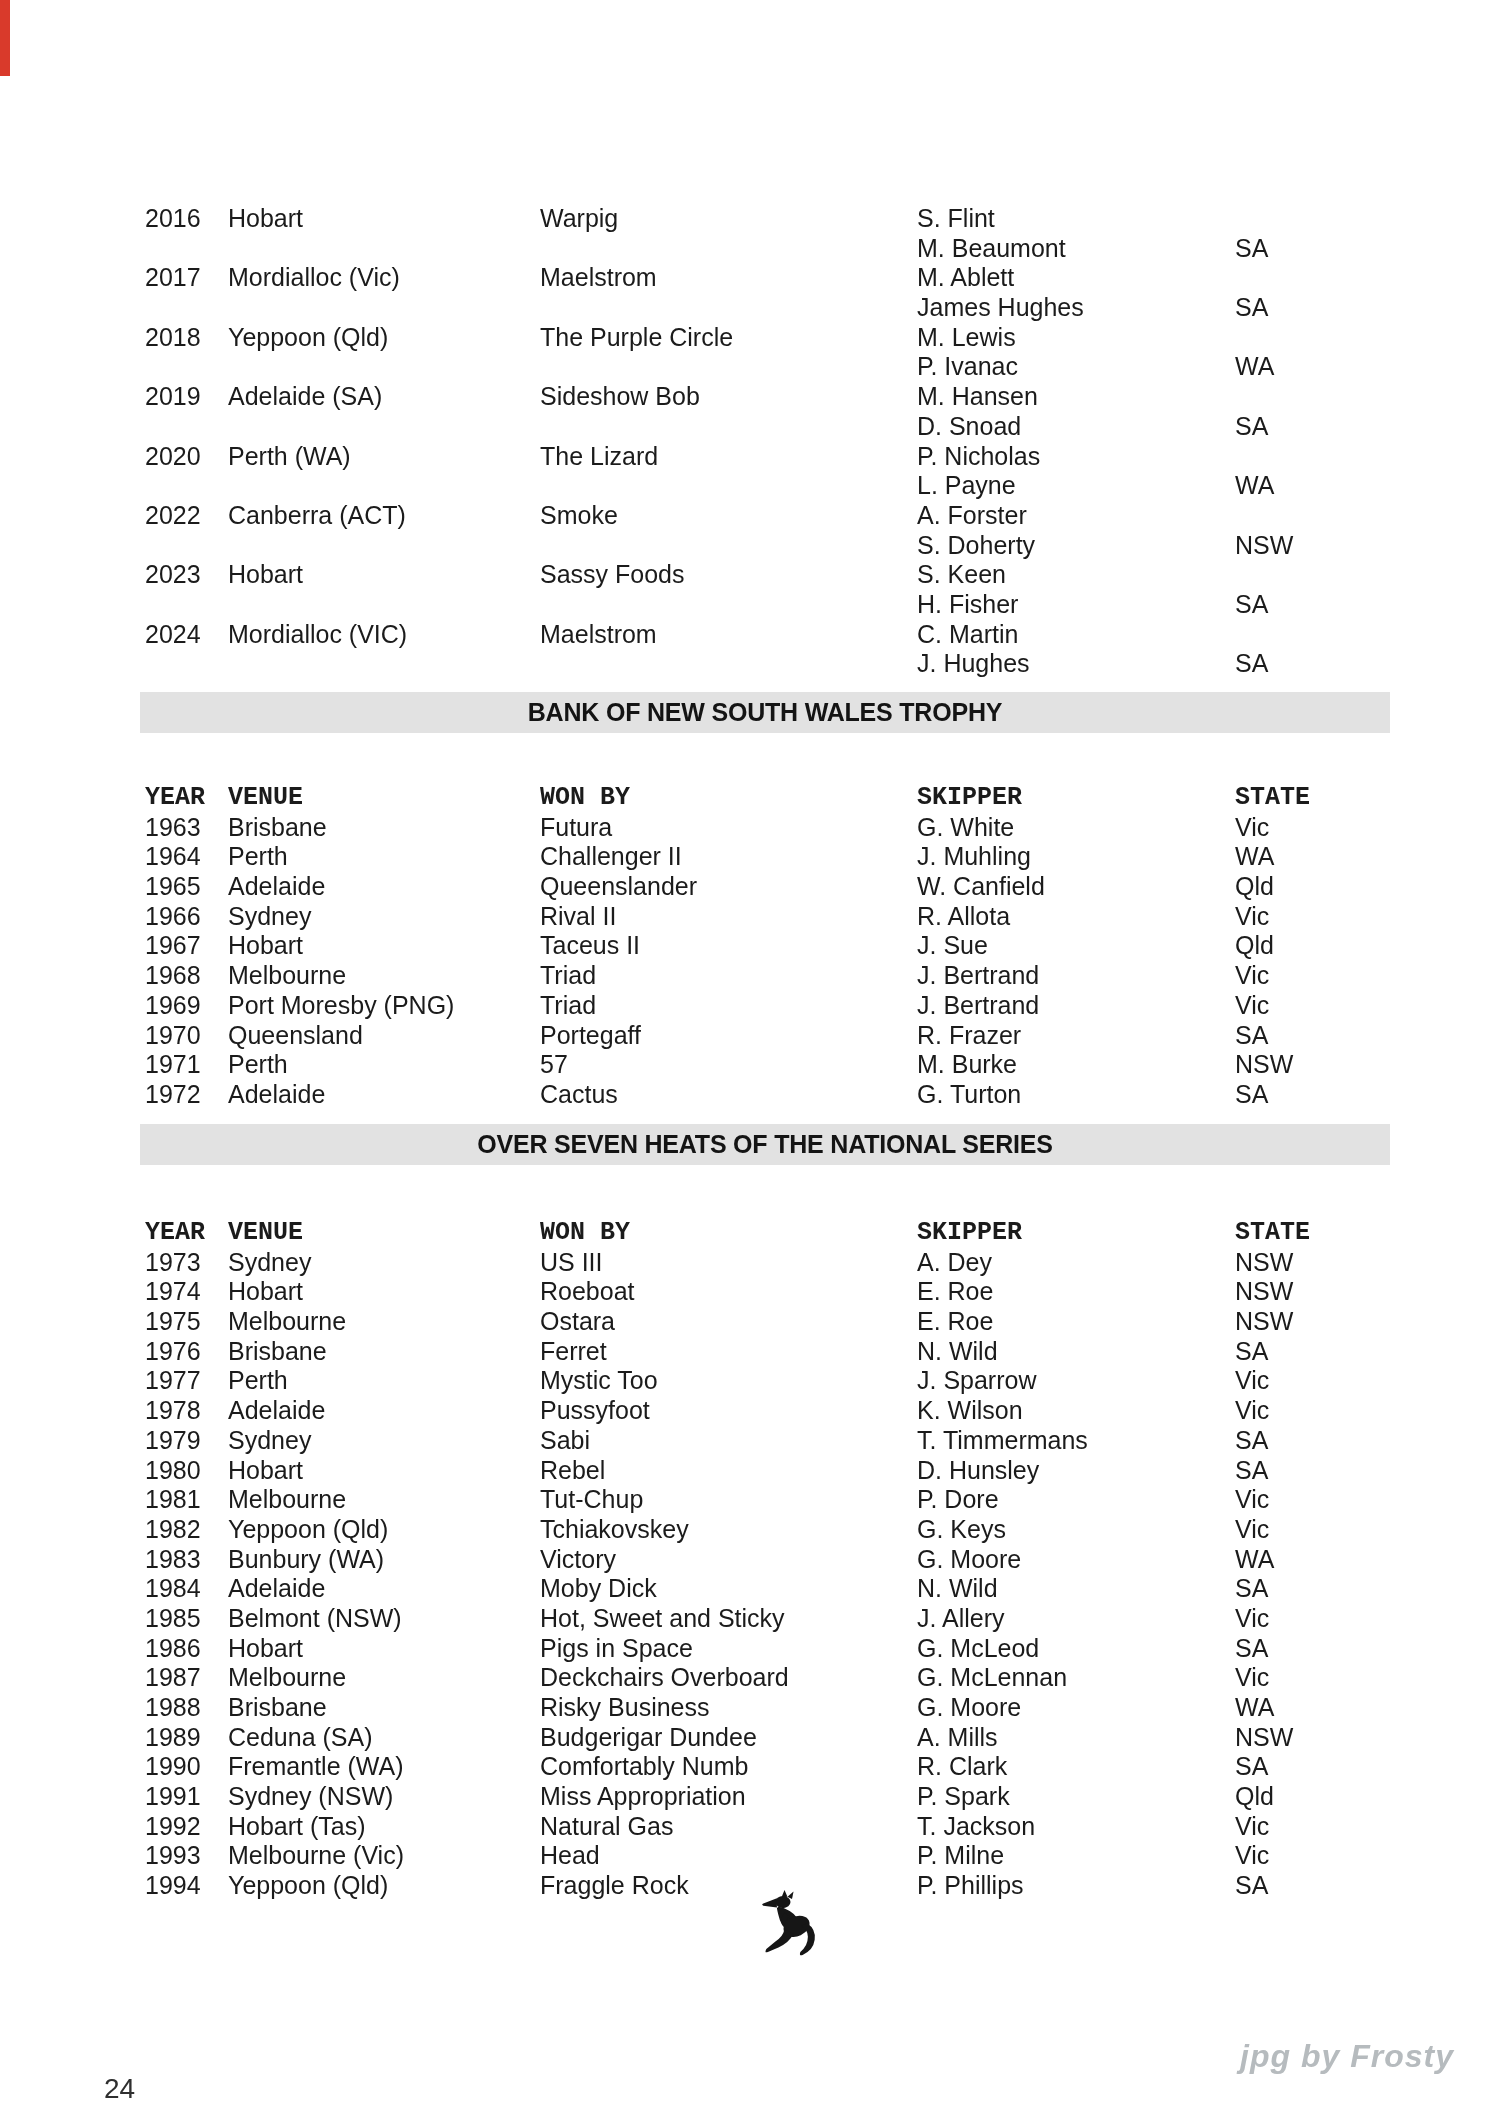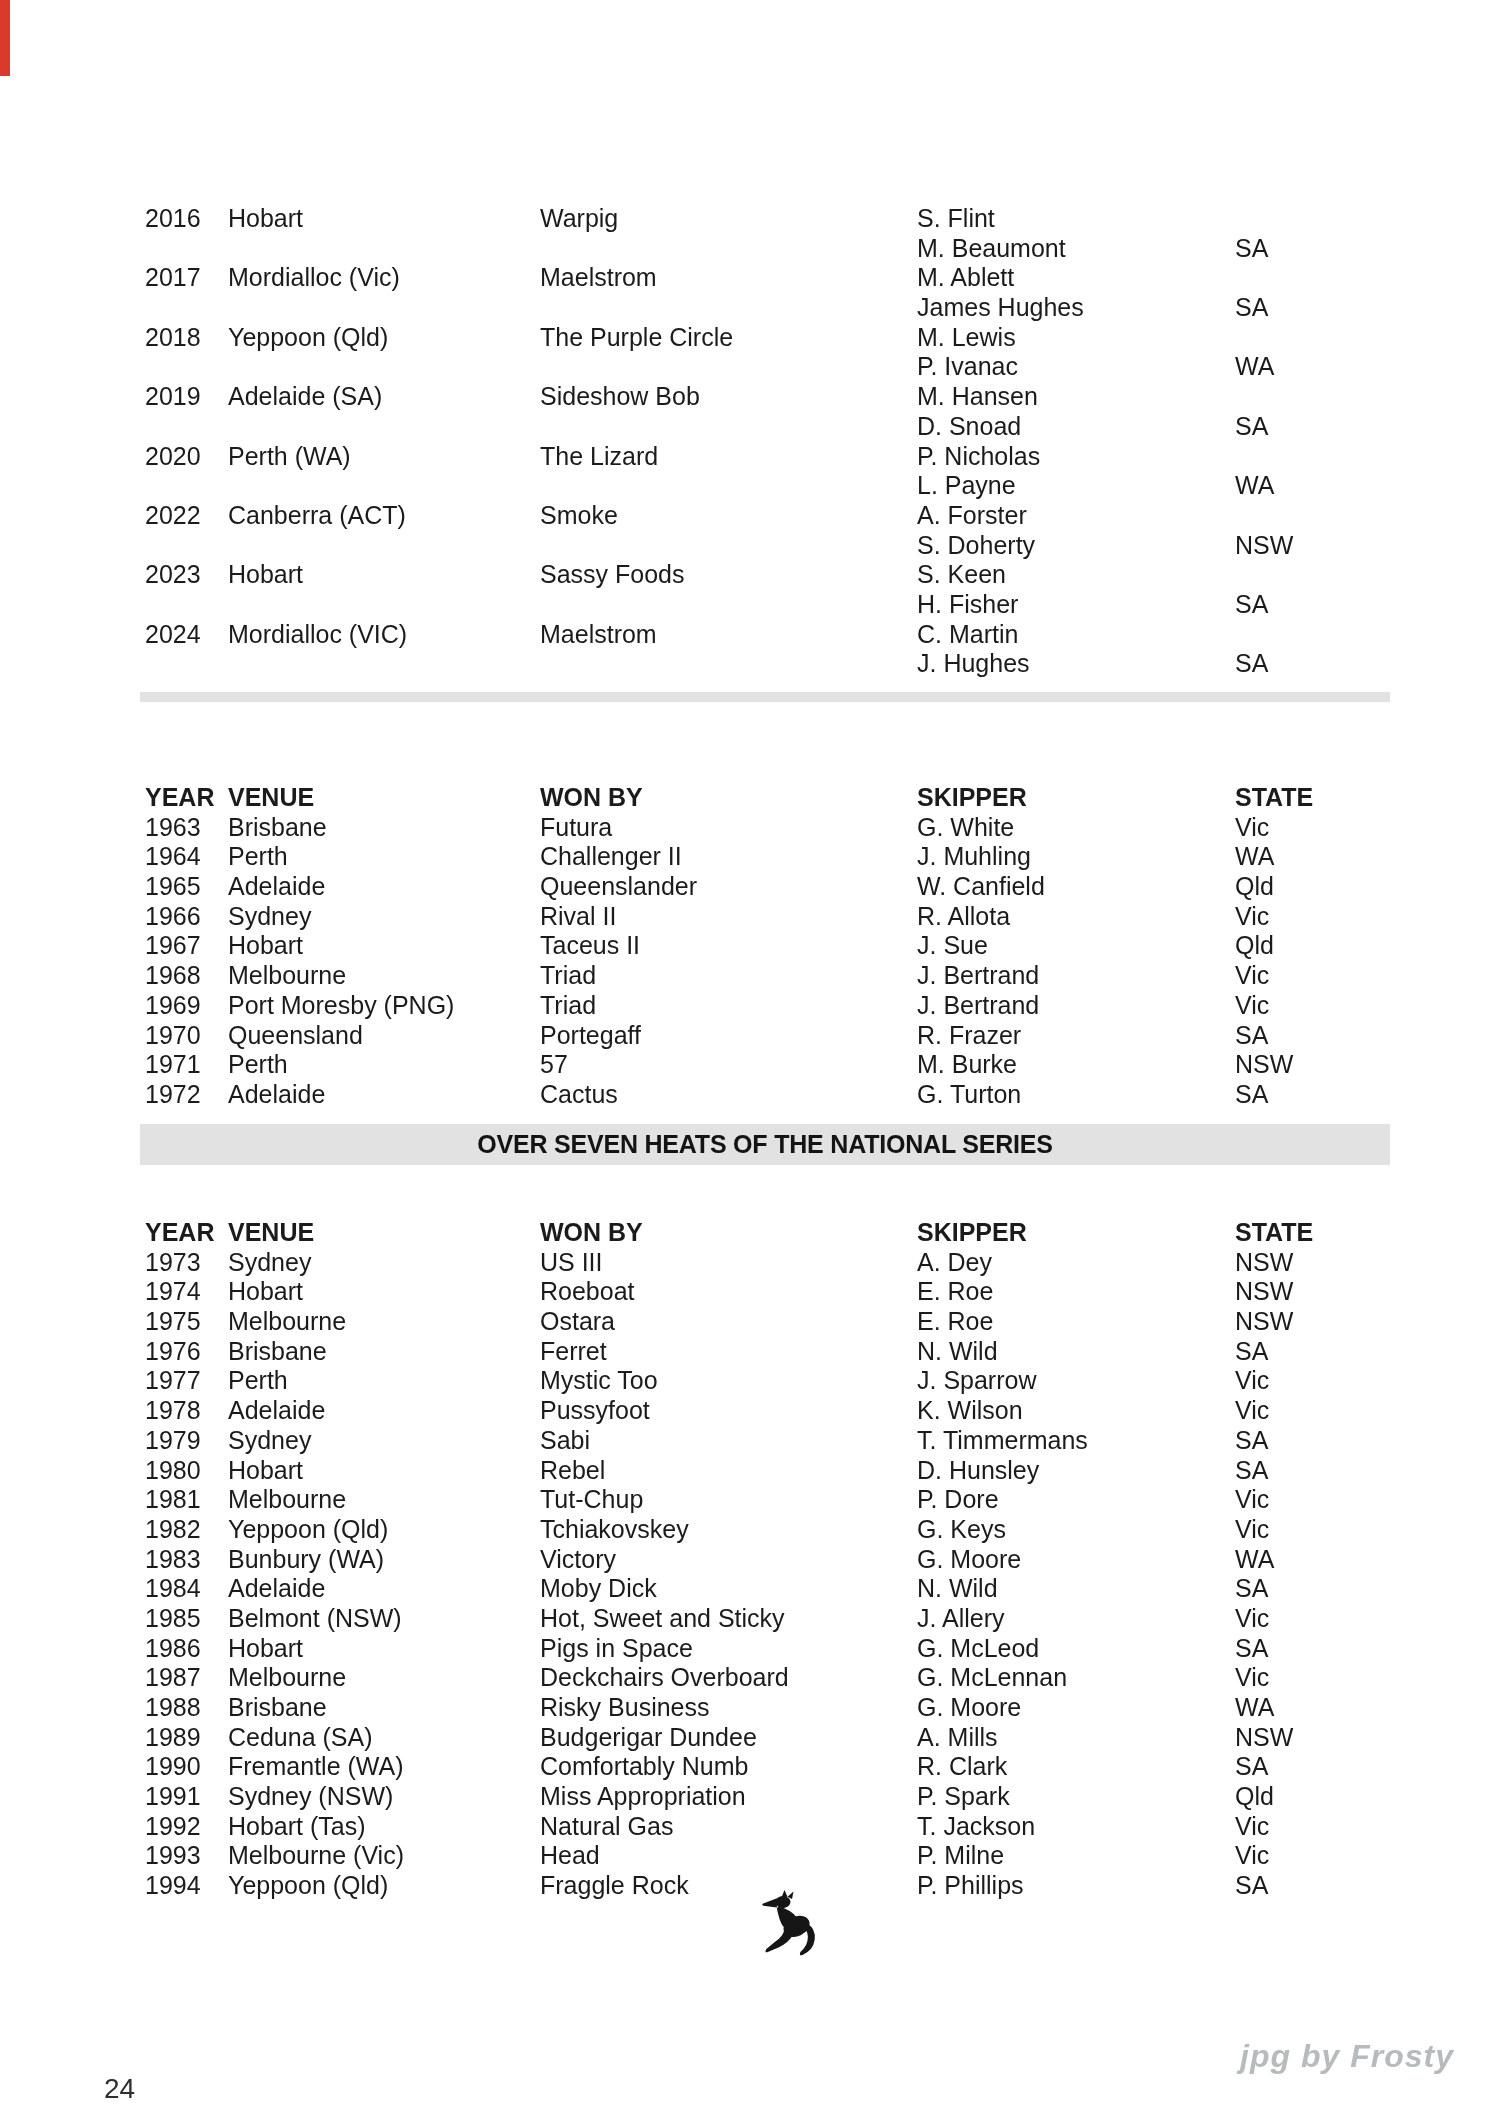--- a/index.html
+++ b/index.html
@@ -17,21 +17,21 @@
     position:absolute;left:0;top:0;width:10px;height:76px;background:#d93a2b;
   }
   .tbl{position:absolute;left:0;width:100%;}
   .line{position:relative;height:29.7px;line-height:29.7px;white-space:nowrap;}
   .cell{position:absolute;top:0;}
   .c-year{left:145px;text-align:right;}
   .c-venue{left:228px;}
   .c-won{left:540px;}
   .c-skip{left:917px;text-align:right;}
   .c-state{left:1235px;}
-  .hdr .cell{font-weight:bold;}
+  .hdr .cell{font-weight:bold;font-family:Liberation Mono, monospace;}
   .banner{
     position:absolute;left:140px;width:1250px;
     background:#e2e2e2;text-align:center;font-weight:bold;
     padding:5px 0;color:#141414;
   }
   .banner .bline{line-height:31px;font-size:25px;letter-spacing:-0.2px;}
   .toptable{position:absolute;left:0;width:100%;top:204px;}
   #table1{top:783px;}
   #table2{top:1218px;}
   #banner1{top:692px;}
@@ -152,20 +152,21 @@
           <span class="cell c-skip">C. Martin</span>
         </div>
         <div class="line">
           <span class="cell c-skip">J. Hughes</span>
           <span class="cell c-state">SA</span>
         </div>
       </div>
     </div>
 
   <div class="banner" id="banner1">
+    <div class="bline">BANK OF NEW SOUTH WALES TROPHY</div>
   </div>
 
   <div class="tbl" id="table1">
     <div class="line hdr">
       <span class="cell c-year">YEAR</span>
       <span class="cell c-venue">VENUE</span>
       <span class="cell c-won">WON BY</span>
       <span class="cell c-skip">SKIPPER</span>
       <span class="cell c-state">STATE</span>
     </div>

